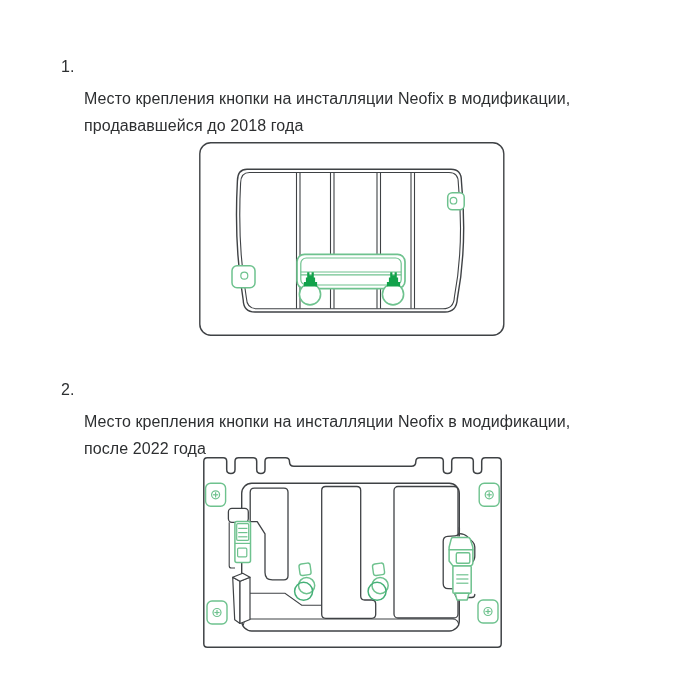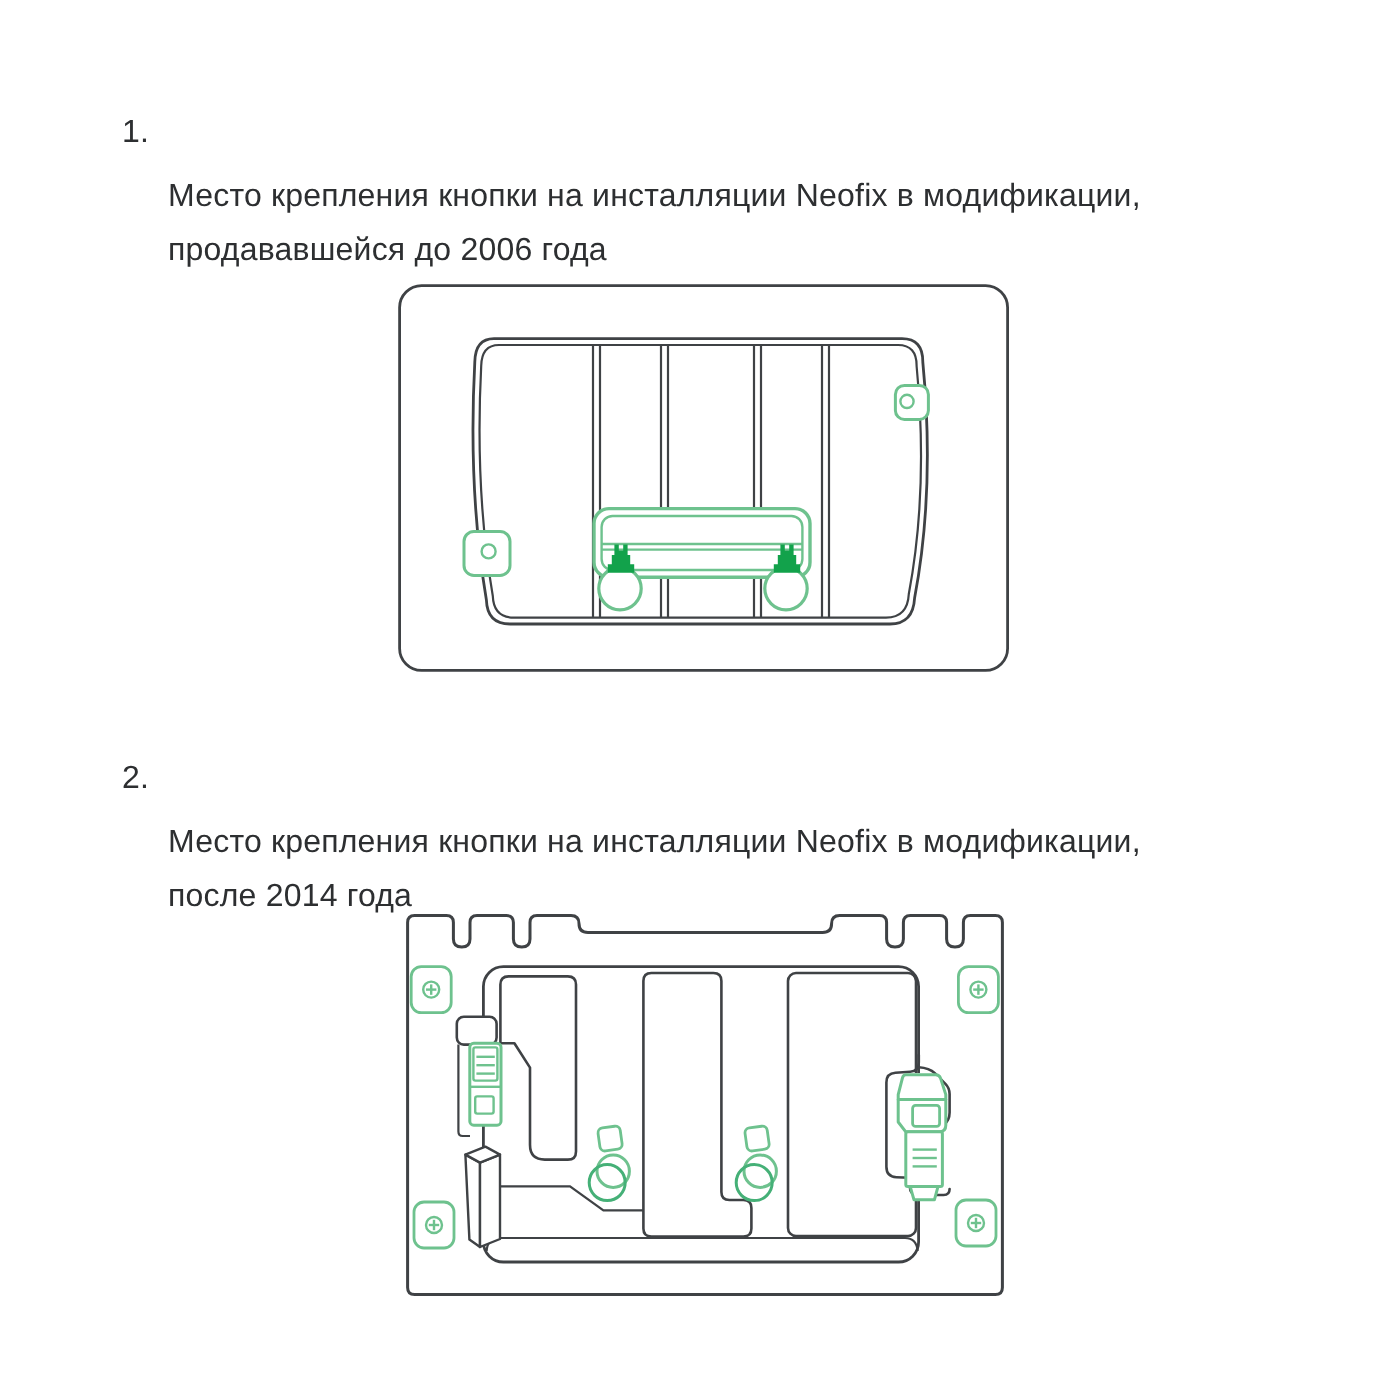--- a/index.html
+++ b/index.html
@@ -24,21 +24,21 @@
   .solid{fill:#12a24b;stroke:none;}
   .mask{fill:#ffffff;stroke:none;}
 </style>
 </head>
 <body>
 
 <div class="caption" style="left:61px;top:54px;">
   <div class="num">1.</div>
   <div class="txt">
     <span>Место крепления кнопки на инсталляции Neofix в модификации,</span><br>
-    <span>продававшейся до 2006 года</span>
+    <span>продававшейся до 2018 года</span>
   </div>
 </div>
 
 <svg class="fig" style="left:199px;top:142px;" width="306" height="194" viewBox="0 0 306 194">
 
   <rect class="df" x="0.8" y="0.8" width="304" height="192.4" rx="11"></rect>
 
   <g>
     <path class="d" d="M 48 27.3 L 252 27.3 Q 262.5 27.3 262.4 39 Q 268.5 103 258.3 157 Q 257.6 170 246 170 L 56 170 Q 44.6 170 44.2 158 Q 35 103 38.4 39 Q 38.6 27.3 48 27.3 Z"></path>
     <path class="dt" d="M 50.5 30.5 L 250 30.5 Q 259.4 30.5 259.3 41 Q 265.2 103 255.4 155 Q 254.8 166.8 244 166.8 L 58 166.8 Q 47.8 166.8 47.4 156 Q 38.4 103 41.6 41 Q 41.8 30.5 50.5 30.5 Z"></path>
@@ -75,21 +75,21 @@
   <circle class="gf" cx="194" cy="152.3" r="10.6" style="stroke-width:1.6"></circle>
 
   <path class="solid" d="M 104.9 144.4 L 104.9 140.1 L 106.9 140.1 L 106.9 135.5 L 108.2 135.5 L 108.2 130.2 L 110.4 130.2 L 110.4 133.2 L 112.6 133.2 L 112.6 130.2 L 114.8 130.2 L 114.8 135.5 L 116.1 135.5 L 116.1 140.1 L 118.1 140.1 L 118.1 144.4 Z"></path>
   <path class="solid" transform="translate(83,0)" d="M 104.9 144.4 L 104.9 140.1 L 106.9 140.1 L 106.9 135.5 L 108.2 135.5 L 108.2 130.2 L 110.4 130.2 L 110.4 133.2 L 112.6 133.2 L 112.6 130.2 L 114.8 130.2 L 114.8 135.5 L 116.1 135.5 L 116.1 140.1 L 118.1 140.1 L 118.1 144.4 Z"></path>
 </svg>
 
 <div class="caption" style="left:61px;top:377px;">
   <div class="num">2.</div>
   <div class="txt">
     <span>Место крепления кнопки на инсталляции Neofix в модификации,</span><br>
-    <span>после 2014 года</span>
+    <span>после 2022 года</span>
   </div>
 </div>
 
 <svg class="fig" style="left:203px;top:457px;" width="299" height="191" viewBox="0 0 299 191">
 
   <path class="df" style="stroke-width:1.5" d="
     M 4.3 190.2 Q 0.8 190.2 0.8 186.7 L 0.8 4.3 Q 0.8 0.8 4.3 0.8
     L 20.2 0.8 Q 23.7 0.8 23.7 4.3 L 23.7 12.5 Q 23.7 16.5 27.9 16.5 Q 32 16.5 32 12.5 L 32 4.3 Q 32 0.8 35.5 0.8
     L 50.2 0.8 Q 53.7 0.8 53.7 4.3 L 53.7 12.5 Q 53.7 16.5 57.9 16.5 Q 62 16.5 62 12.5 L 62 4.3 Q 62 0.8 65.5 0.8
     L 82.5 0.8 Q 86.5 0.8 86.5 4.8 Q 86.5 9.3 91 9.3 L 208.3 9.3 Q 212.8 9.3 212.8 4.8 Q 212.8 0.8 216.8 0.8

